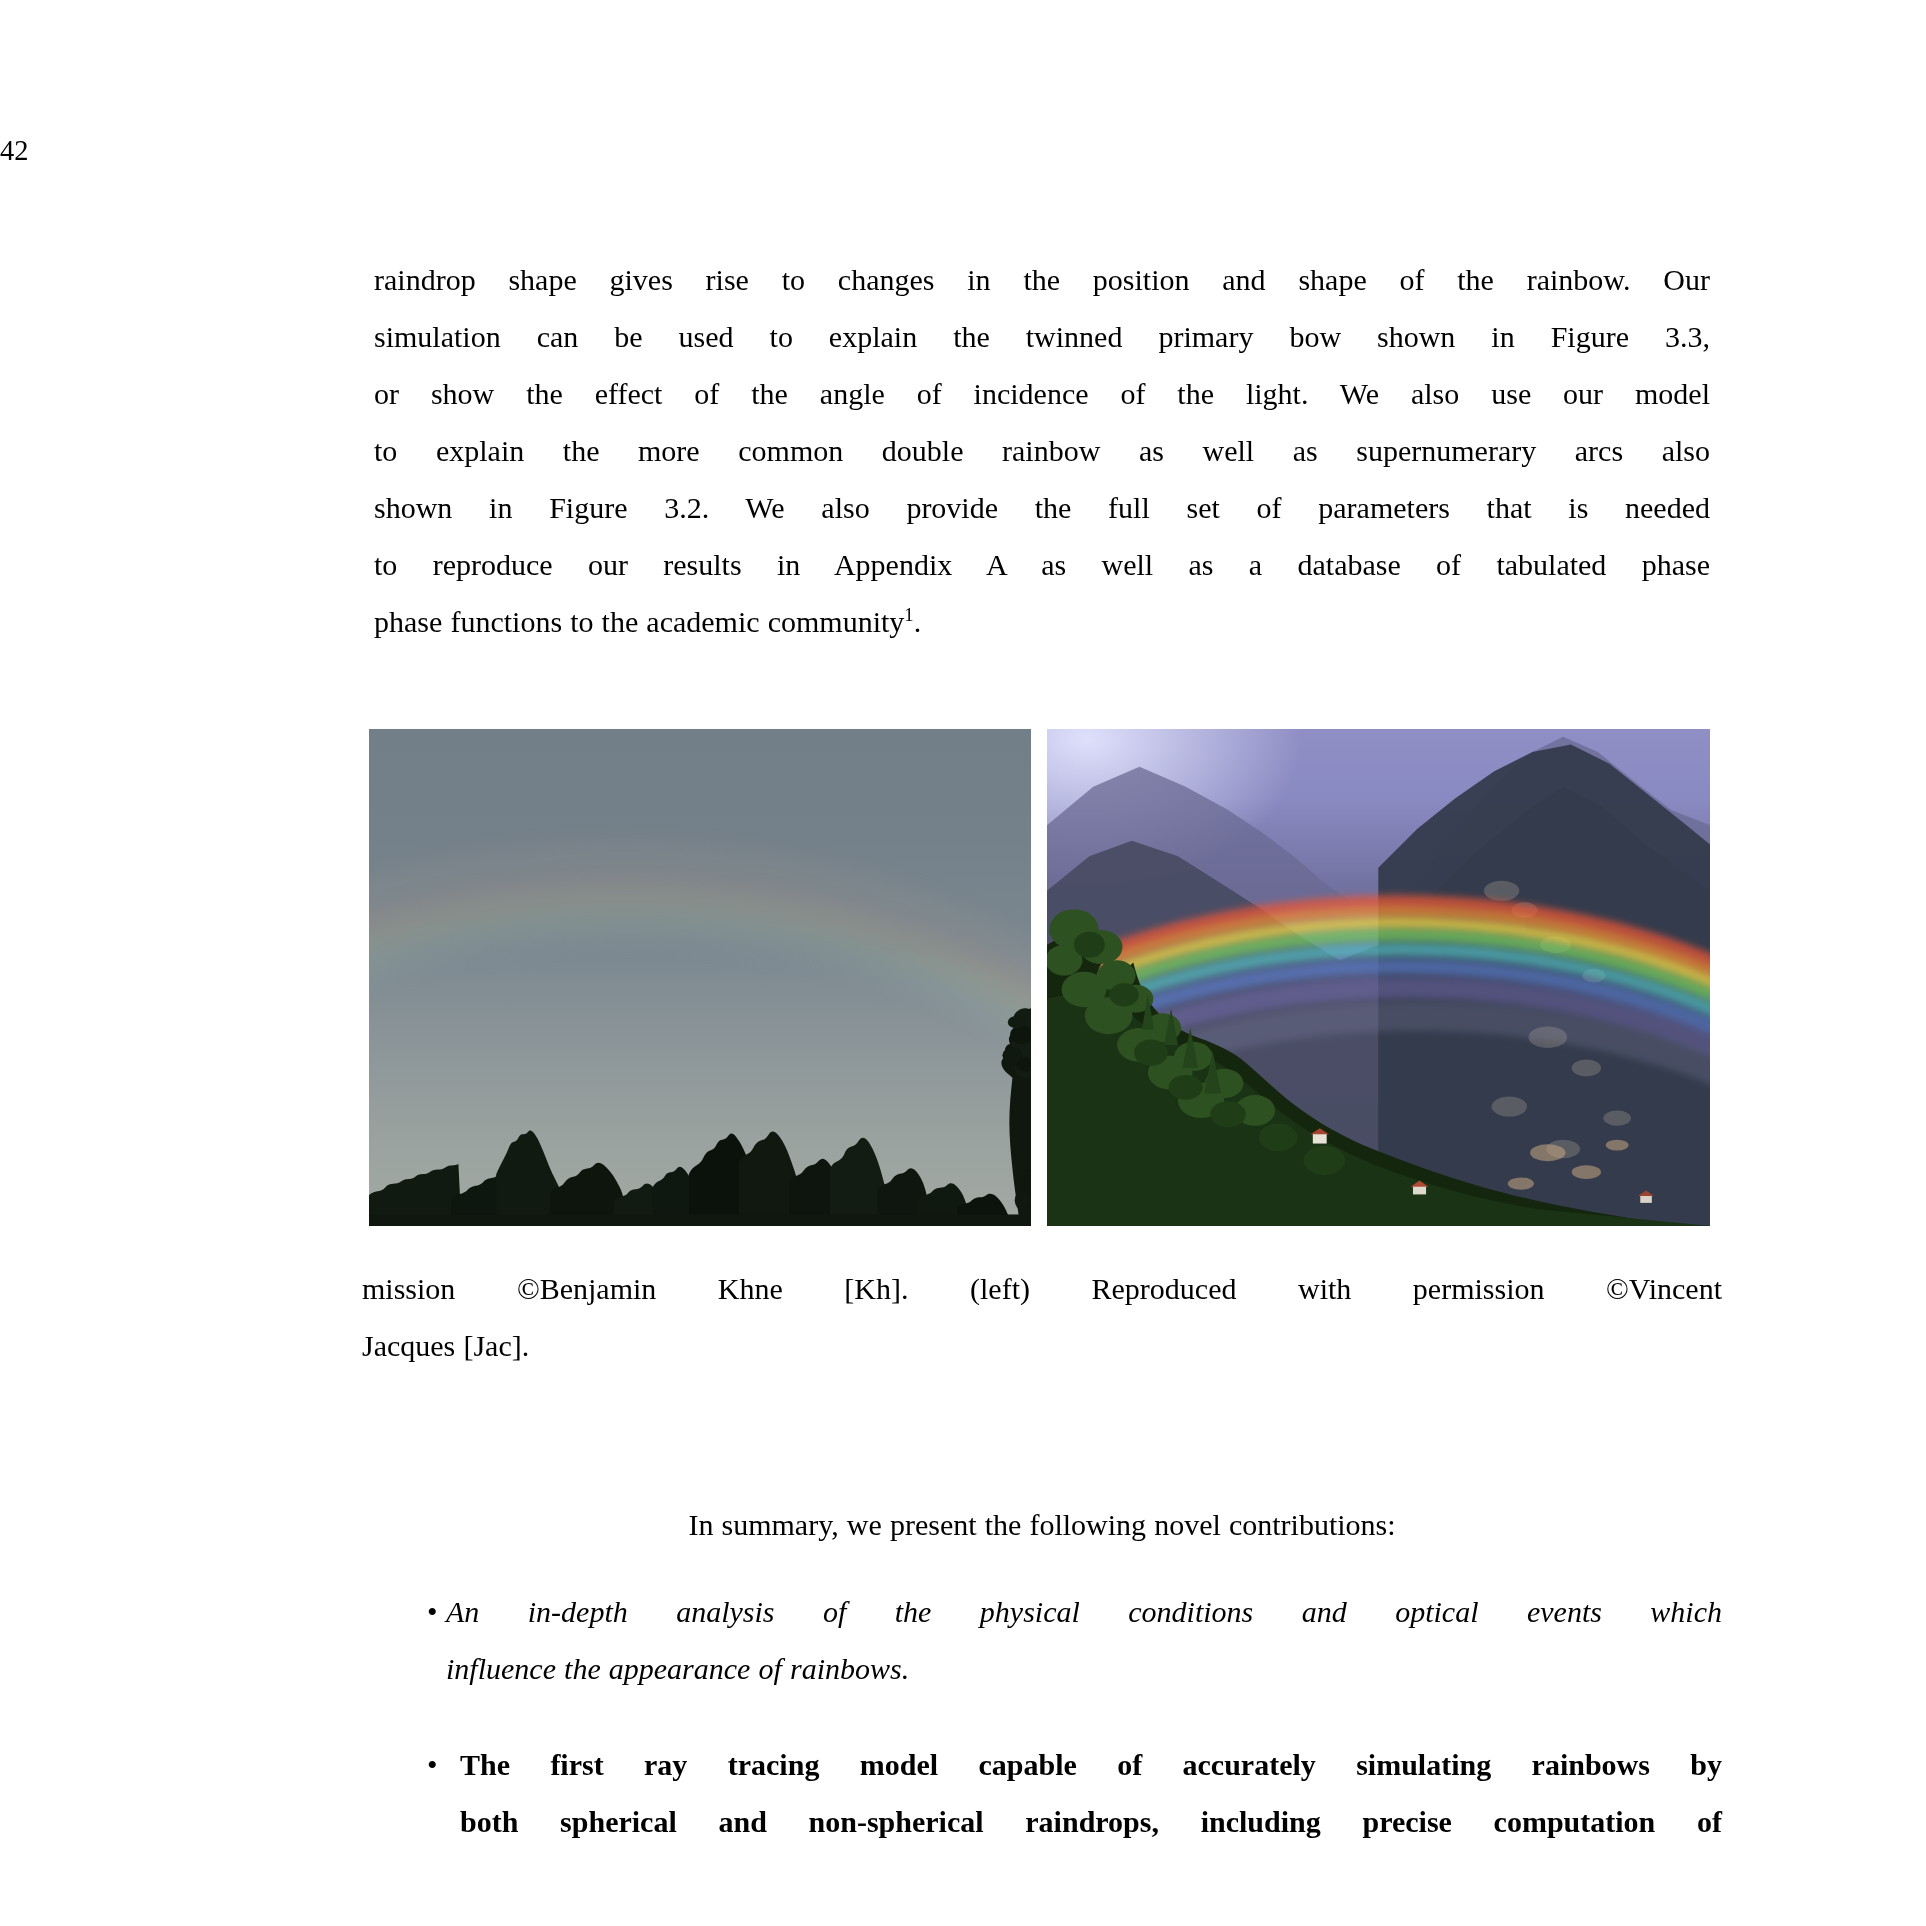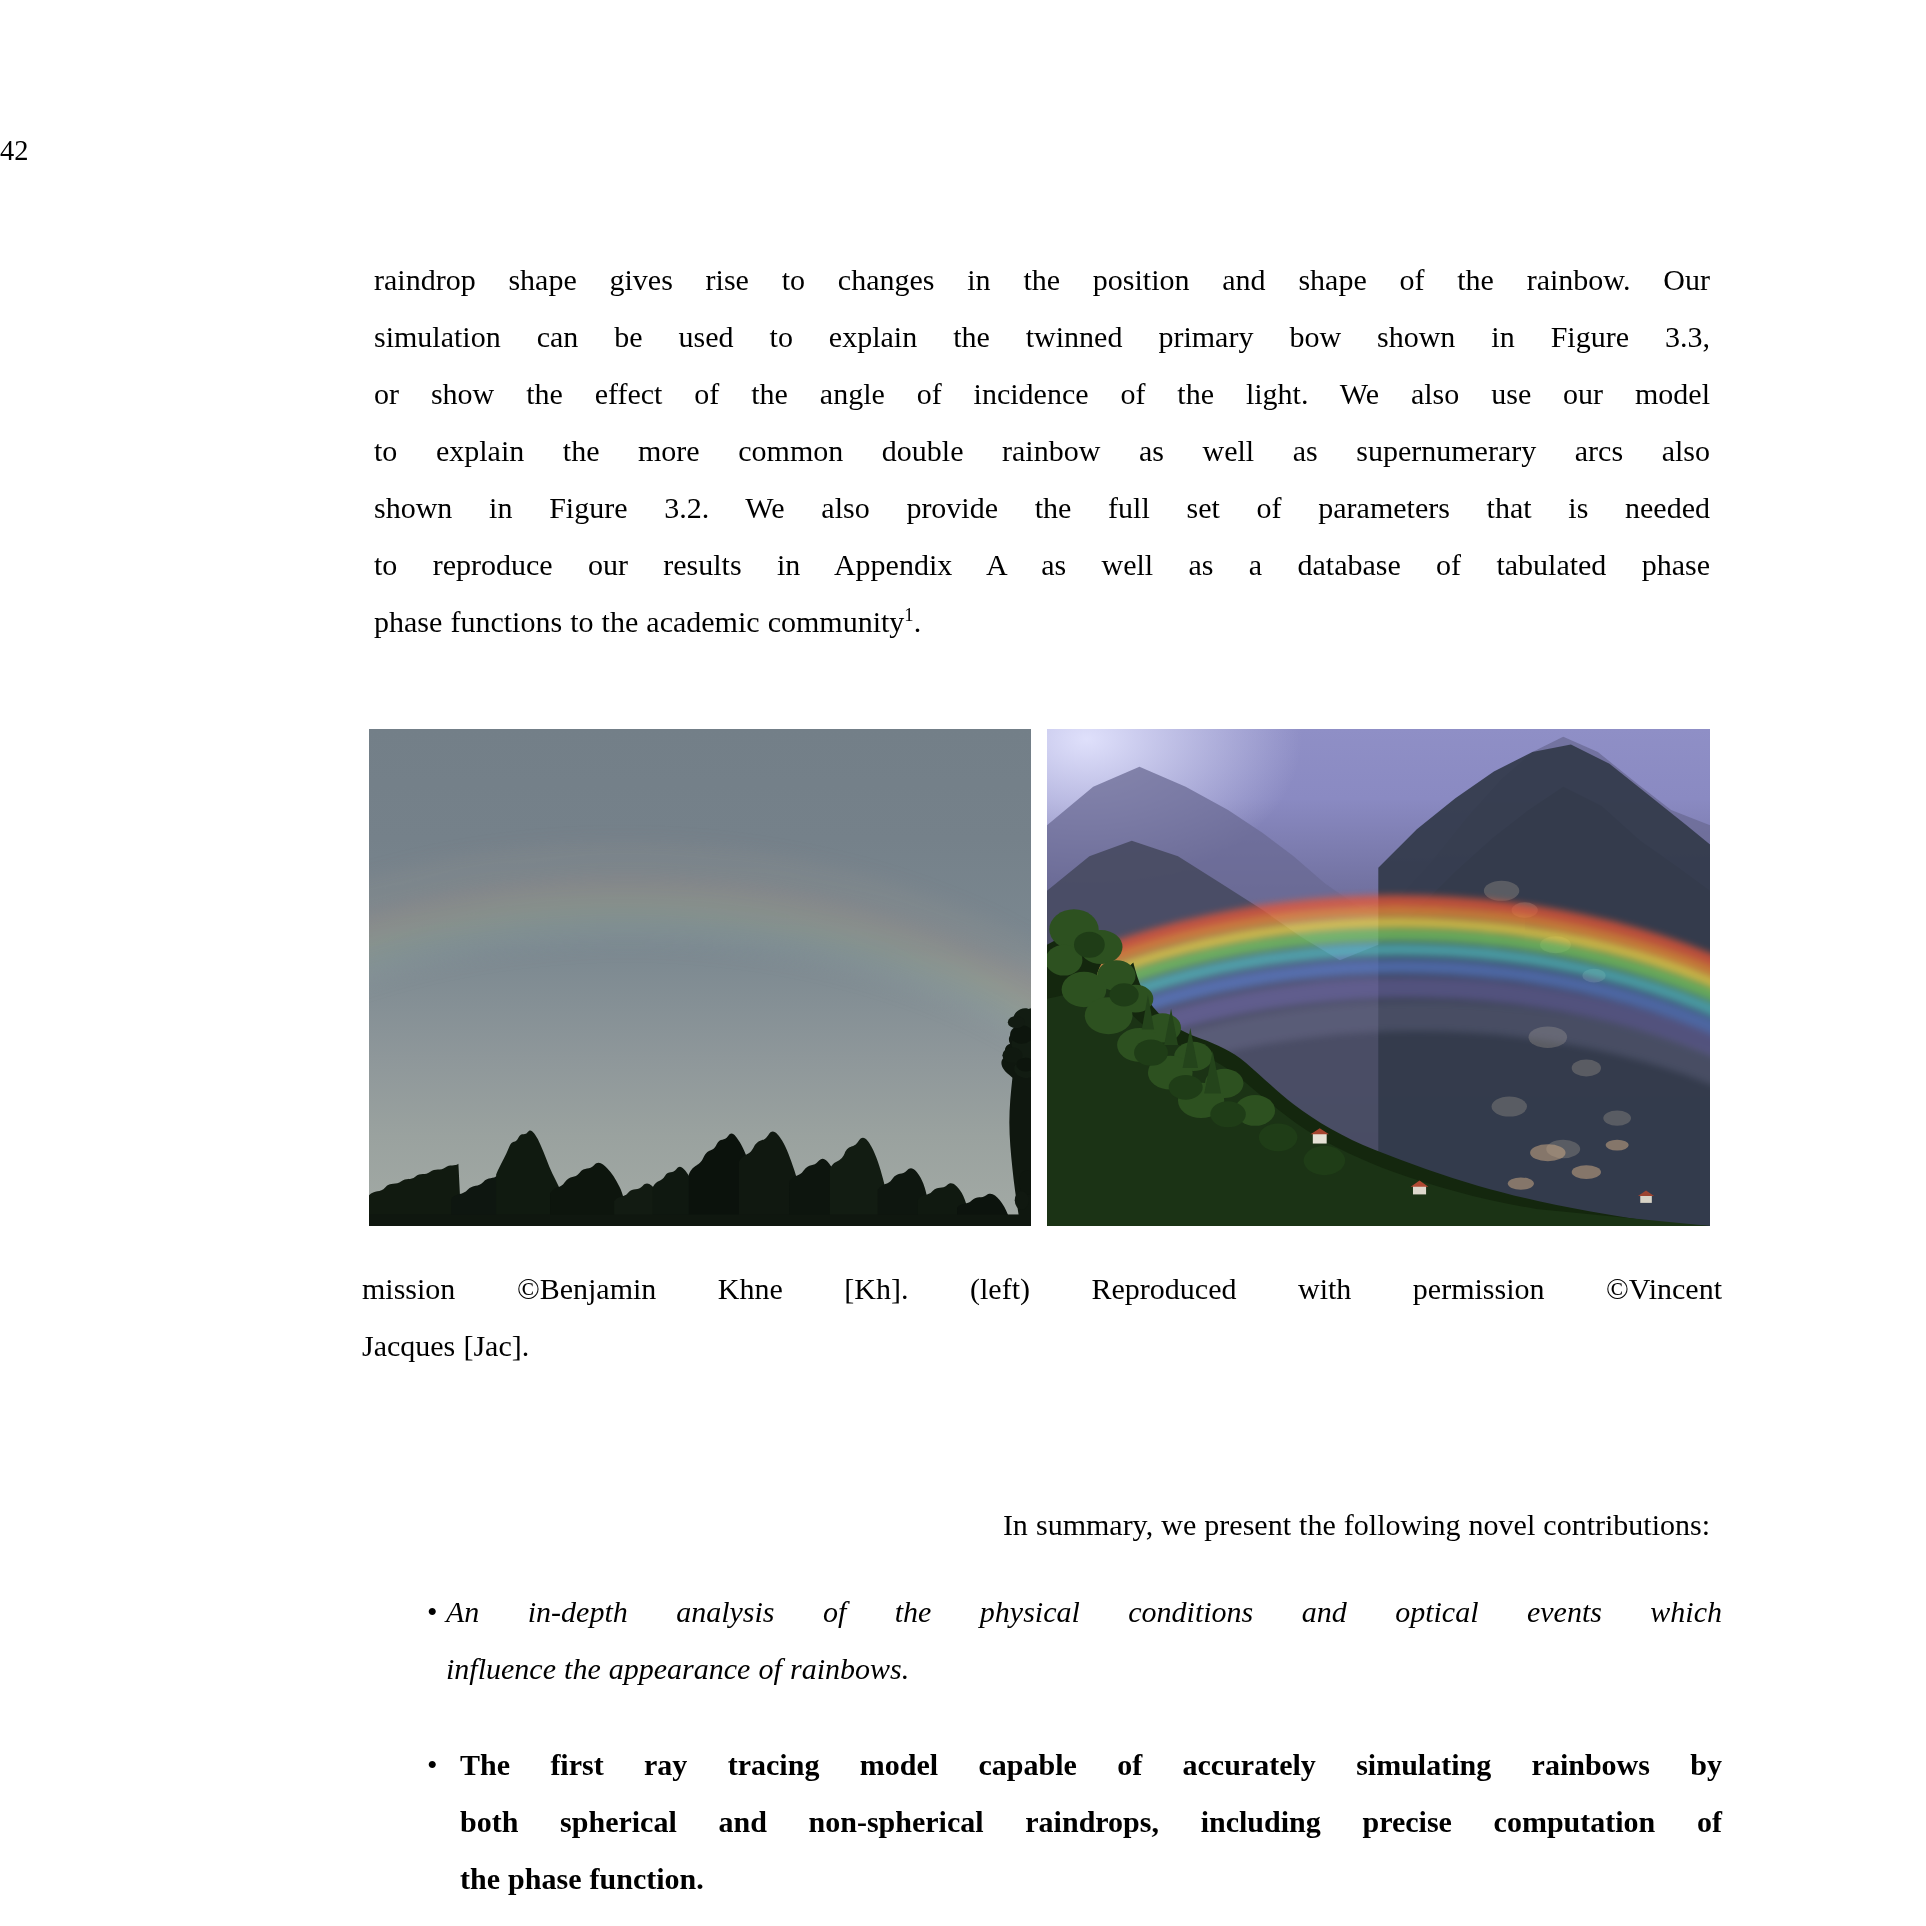--- a/index.html
+++ b/index.html
@@ -357,21 +357,21 @@
   </div>
 
   <div class="caption">
     <p class="body-par" style="margin:0;">
       <span class="just-line">mission ©Benjamin Khne [Kh].   (left) Reproduced with permission ©Vincent</span>
       <span class="just-line last">Jacques [Jac].</span>
     </p>
   </div>
 
   <div class="content" style="top:1484px;">
-    <p class="body-par" style="text-align:right;">
+    <p class="body-par" style="text-align:center;">
       <span>In summary, we present the following novel contributions:</span>
     </p>
   </div>
 
   <div class="content" style="top:1583px;width:1360px;">
 
     <div style="position:relative;margin:0;">
       <span style="position:absolute;left:65px;top:0;font-size:30px;line-height:57px;">•</span>
       <div style="margin-left:84px;font-style:italic;">
         <p class="body-par" style="margin:0;">
@@ -380,21 +380,20 @@
         </p>
       </div>
     </div>
 
     <div style="position:relative;margin-top:39px;">
       <span style="position:absolute;left:65px;top:0;font-size:30px;line-height:57px;">•</span>
       <div style="margin-left:98px;font-weight:bold;">
         <p class="body-par" style="margin:0;">
           <span class="just-line">The first ray tracing model capable of accurately simulating rainbows by</span>
           <span class="just-line">both spherical and non-spherical raindrops, including precise computation of</span>
-          <span class="just-line last">the phase function.</span>
         </p>
       </div>
     </div>
 
   </div>
 
 </div>
 
 
 </body></html>

